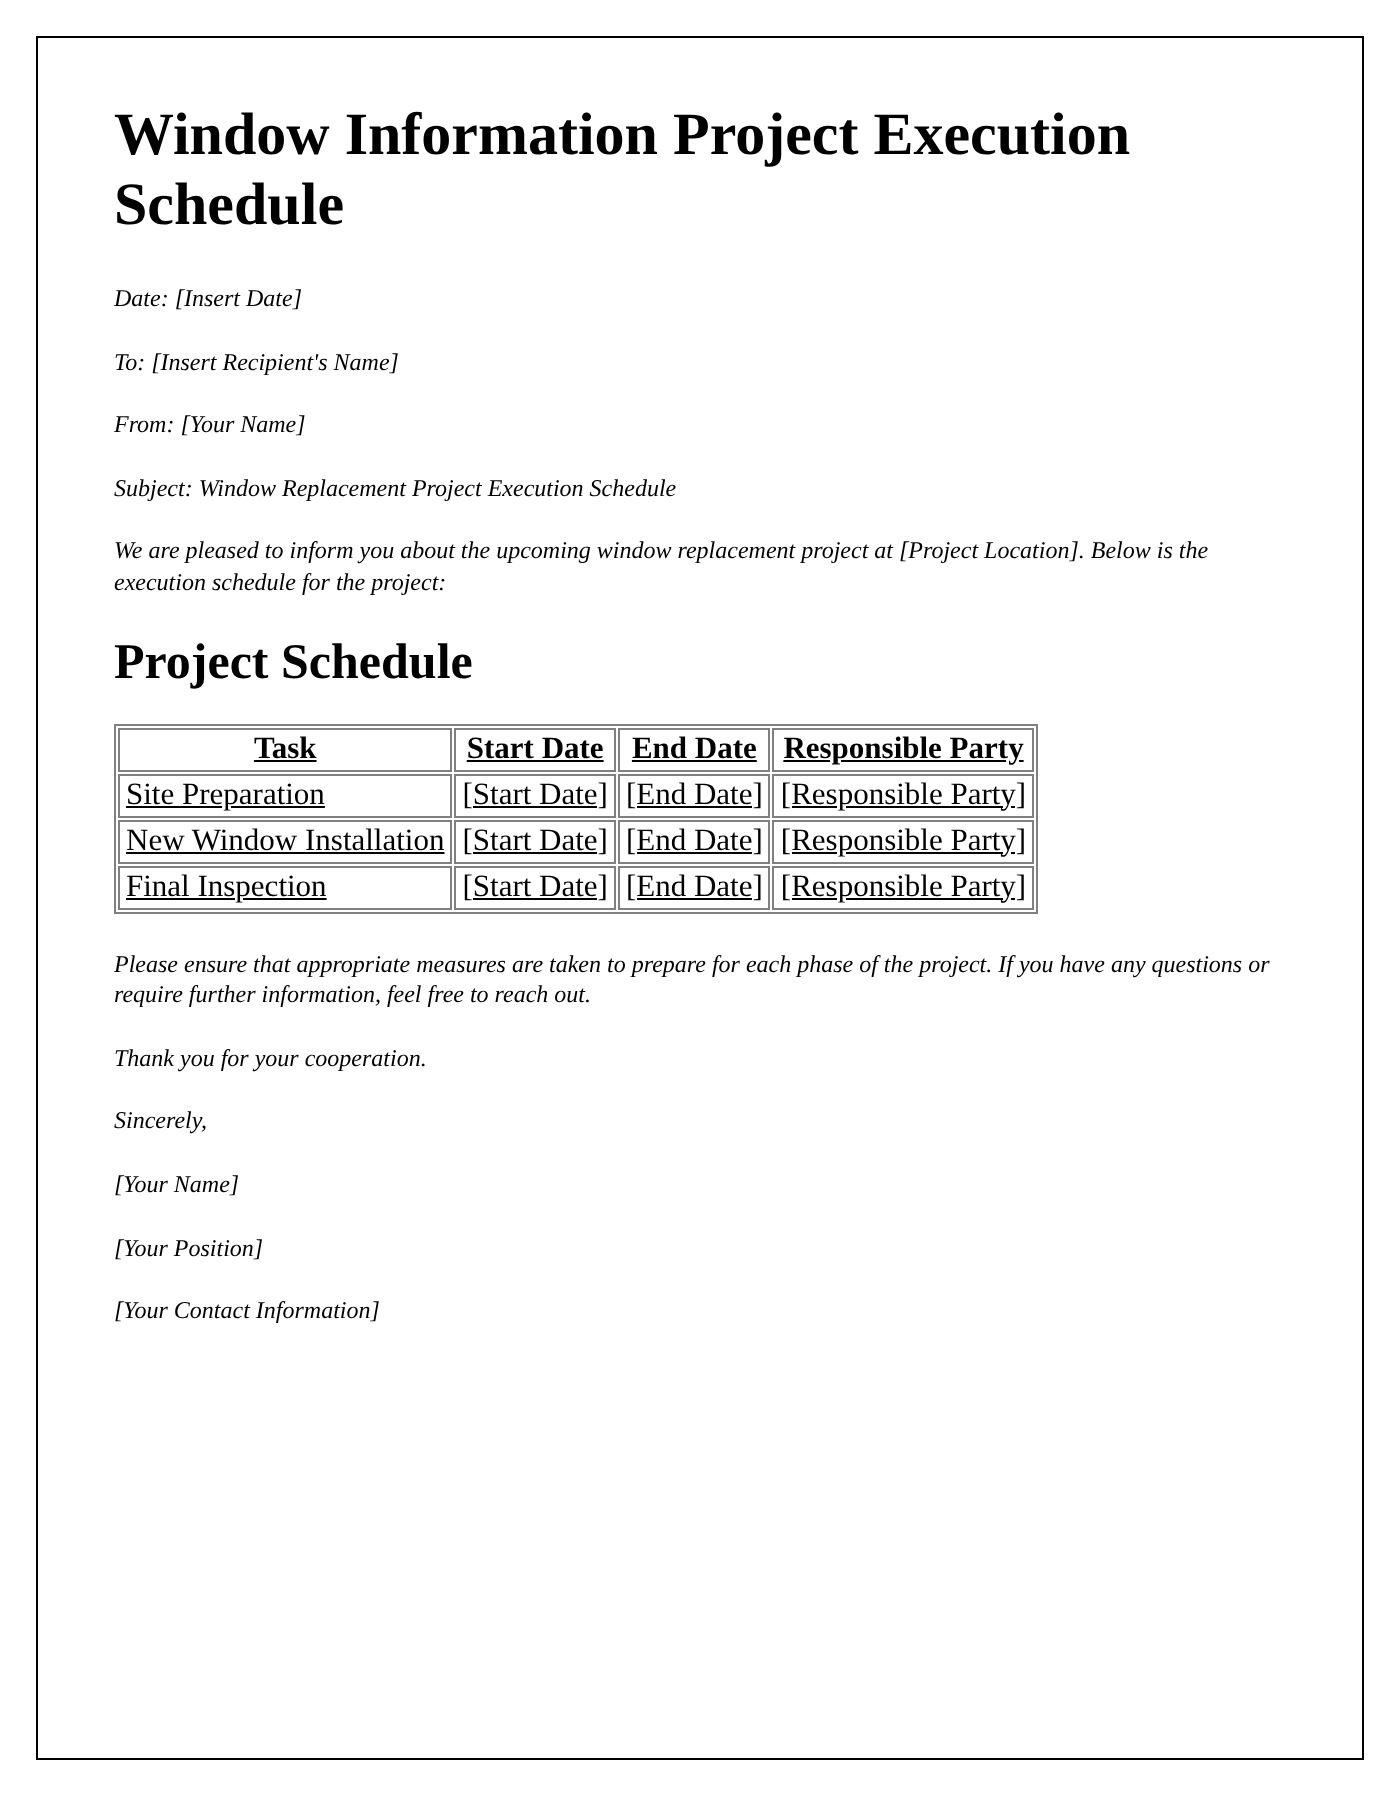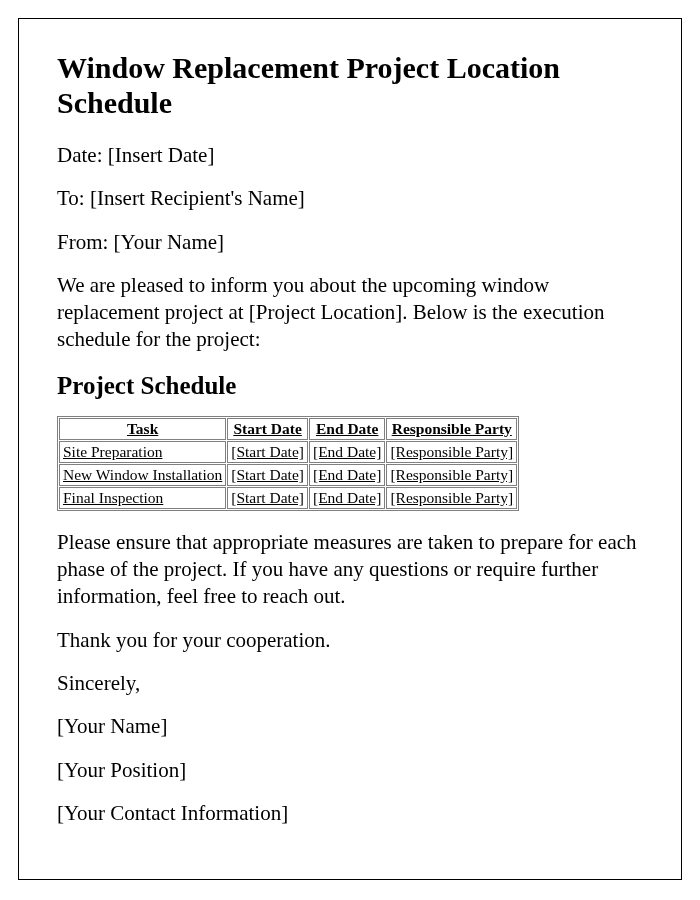--- a/index.html
+++ b/index.html
@@ -18,23 +18,24 @@
       padding: 32px 38px;
       min-height: 862px;
     }
     h1 {
       font-size: 30px;
       font-weight: bold;
       margin-bottom: 22px;
       line-height: 1.15;
     }
     p {
-      font-size: 21px;
+      font-size: 12px;
       margin-bottom: 16px;
       line-height: 1.3;
+      font-style: italic;
     }
     h2 {
       font-size: 25px;
       font-weight: bold;
       margin-top: 18px;
       margin-bottom: 16px;
     }
     table {
       border-collapse: separate;
       border-spacing: 1.5px;
@@ -51,25 +52,26 @@
     }
     th {
       font-weight: bold;
       text-align: center;
     }
   </style>
 </head>
 <body>
 
 <div class="document">
-  <h1>Window Replacement Project Location Schedule</h1>
+  <h1>Window Information Project Execution Schedule</h1>
 
   <p>Date: [Insert Date]</p>
   <p>To: [Insert Recipient's Name]</p>
   <p>From: [Your Name]</p>
+  <p>Subject: Window Replacement Project Execution Schedule</p>
 
   <p>We are pleased to inform you about the upcoming window replacement project at [Project Location]. Below is the execution schedule for the project:</p>
 
   <h2>Project Schedule</h2>
 
   <table>
     <thead>
       <tr>
         <th>Task</th>
         <th>Start Date</th>

